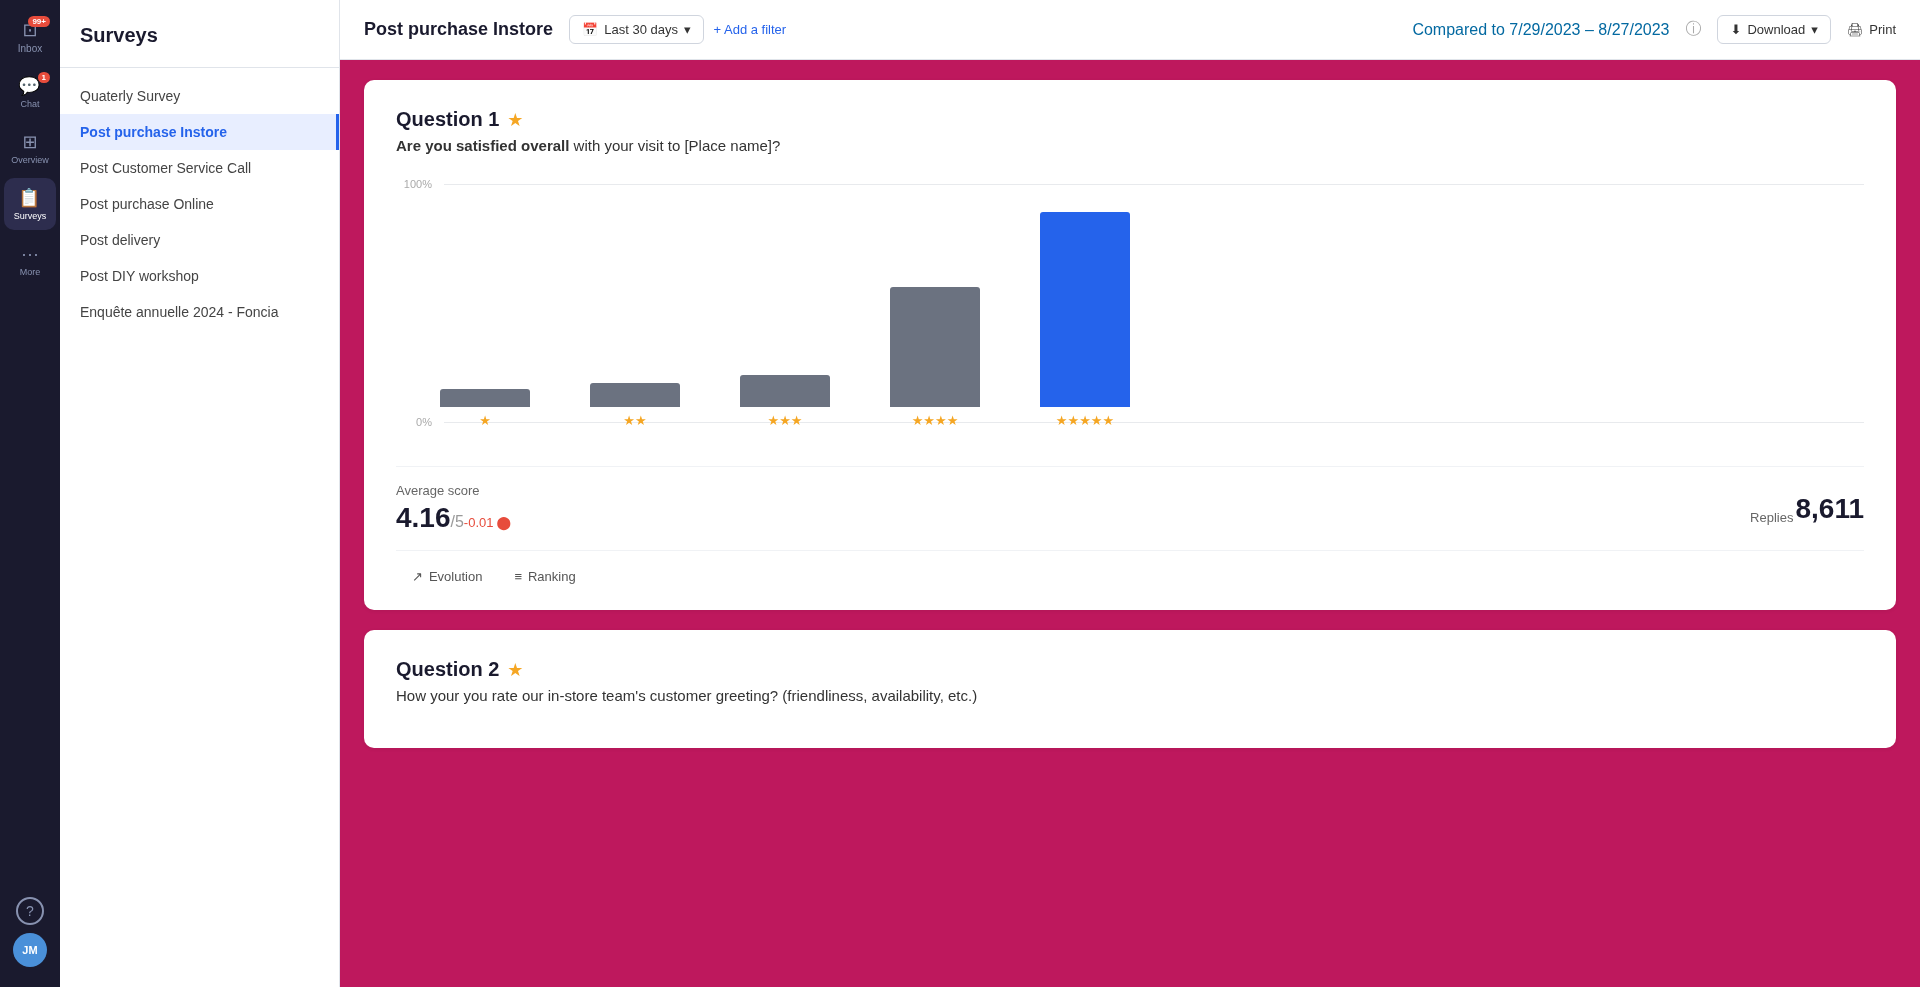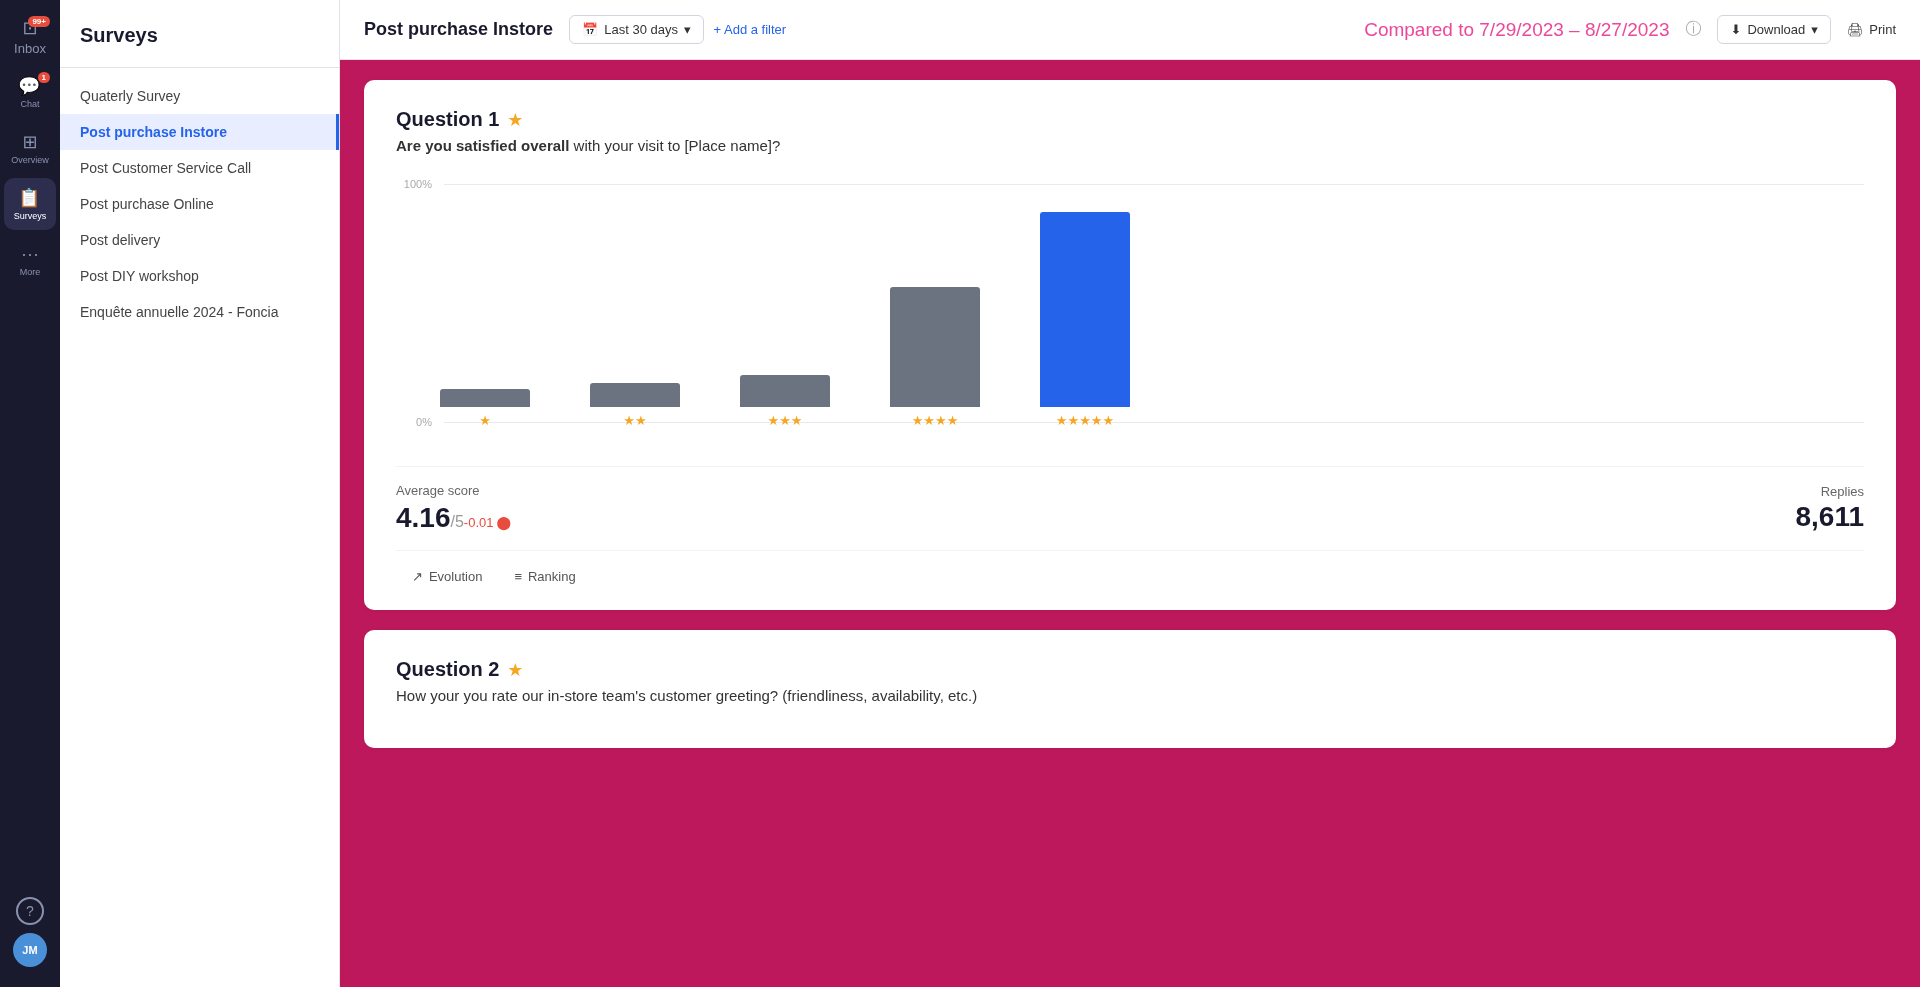--- a/index.html
+++ b/index.html
@@ -132,21 +132,21 @@
       background: #fff;
       cursor: pointer;
       color: #333;
     }
     .add-filter-btn {
       display: flex; align-items: center; gap: 4px;
       font-size: 13px; color: #2563eb; cursor: pointer;
       background: none; border: none;
     }
     .header-right { display: flex; align-items: center; gap: 16px; }
-    .comparison-text { font-size: 19px; color: #ec4899; margin-left: 11px; }
+    .comparison-text { font-size: 16px; color: #0369a1; margin-left: 11px; }
     .download-btn {
       display: flex; align-items: center; gap: 6px;
       font-size: 13px; color: #333; cursor: pointer;
       border: 1px solid #d0d5de;
       border-radius: 6px;
       padding: 6px 12px;
       background: #fff;
     }
     .print-btn {
       display: flex; align-items: center; gap: 6px;
@@ -225,41 +225,41 @@
       justify-content: space-between;
       padding-top: 16px;
       border-top: 1px solid #f0f2f5;
     }
     .avg-score-section { display: flex; flex-direction: column; gap: 4px; }
     .avg-label { font-size: 13px; color: #666; }
     .avg-value-row { display: flex; align-items: baseline; }
     .avg-value { font-size: 28px; font-weight: 700; color: #1a1a2e; }
     .avg-denom { font-size: 16px; color: #999; }
     .avg-change { font-size: 13px; color: #e74c3c; display: flex; align-items: center; gap: 3px; }
-    .replies-section { display: flex; flex-direction: column; align-items: flex-end; gap: 2px; }
+    .replies-section { display: flex; flex-direction: row; align-items: flex-end; gap: 2px; }
     .replies-label { font-size: 13px; color: #666; }
     .replies-value { font-size: 28px; font-weight: 700; color: #1a1a2e; }
 
     
     .tab-row {
       display: flex; gap: 0; margin-top: 16px; border-top: 1px solid #f0f2f5; padding-top: 12px;
     }
     .tab-btn {
       display: flex; align-items: center; gap: 6px;
       font-size: 13px; color: #555; padding: 6px 16px; cursor: pointer;
       border-radius: 6px; background: none; border: none;
     }
   </style>
 </head>
 <body>
 
 <nav class="icon-nav">
   <div class="icon-nav-item">
     <span class="nav-icon">⊡</span>
-    <span style="font-size:13px;color:#8892b0;">Inbox</span>
+    <span style="font-size:10px;color:#8892b0;">Inbox</span>
     <span class="badge">99+</span>
   </div>
   <div class="icon-nav-item">
     <span class="nav-icon">💬</span>
     <span style="font-size:9px;color:#8892b0;">Chat</span>
     <span class="badge">1</span>
   </div>
   <div class="icon-nav-item">
     <span class="nav-icon">⊞</span>
     <span style="font-size:9px;color:#8892b0;">Overview</span>

